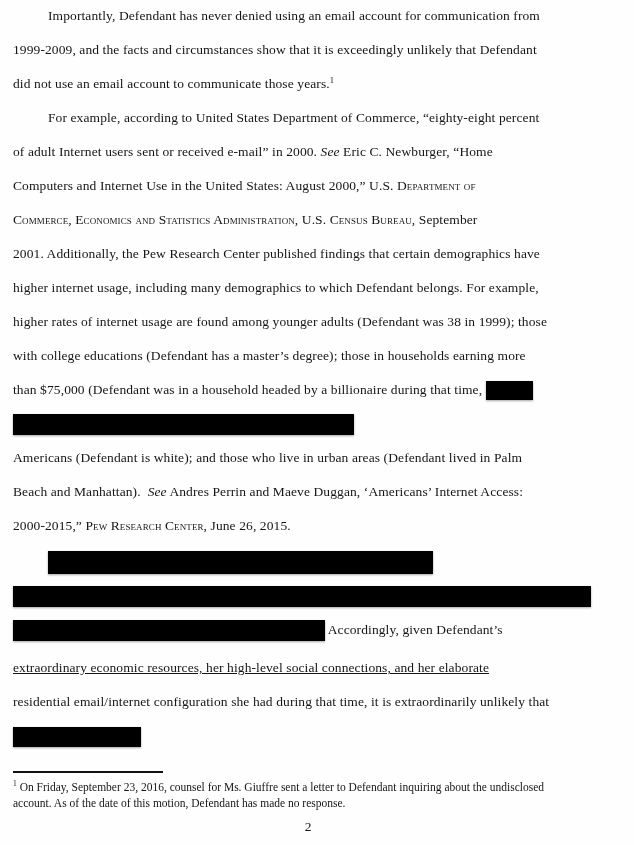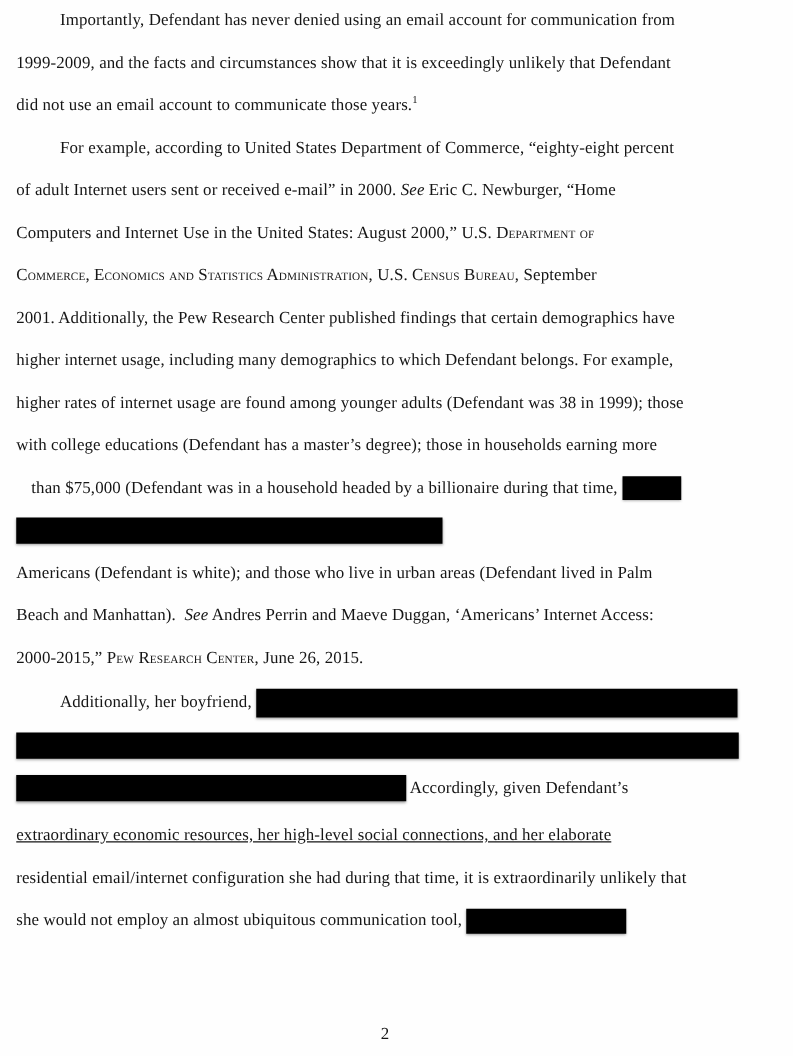--- a/index.html
+++ b/index.html
@@ -74,29 +74,34 @@
       <div class="line" style="top: 40px;"><span class="normal">1999-2009, and the facts and circumstances show that it is exceedingly unlikely that Defendant</span></div>
       <div class="line" style="top: 74px;"><span class="normal">did not use an email account to communicate those years.</span><span class="sup">1</span></div>
       <div class="line indent" style="top: 108px;"><span class="normal">For example, according to United States Department of Commerce, “eighty-eight percent</span></div>
       <div class="line" style="top: 142px;"><span class="normal">of adult Internet users sent or received e-mail” in 2000. </span><span class="italic">See</span><span class="normal"> Eric C. Newburger, “Home</span></div>
       <div class="line" style="top: 176px;"><span class="normal">Computers and Internet Use in the United States: August 2000,” U.S. </span><span class="smallcaps">Department of</span></div>
       <div class="line" style="top: 210px; text-align: center;"><span class="smallcaps">Commerce, Economics and Statistics Administration, U.S. Census Bureau</span><span class="normal">, September</span></div>
       <div class="line" style="top: 244px;"><span class="normal">2001. Additionally, the Pew Research Center published findings that certain demographics have</span></div>
       <div class="line" style="top: 278px;"><span class="normal">higher internet usage, including many demographics to which Defendant belongs. For example,</span></div>
       <div class="line" style="top: 312px;"><span class="normal">higher rates of internet usage are found among younger adults (Defendant was 38 in 1999); those</span></div>
       <div class="line" style="top: 346px;"><span class="normal">with college educations (Defendant has a master’s degree); those in households earning more</span></div>
-      <div class="line" style="top: 380px; margin-left: 12px;"><span class="normal">than $75,000 (Defendant was in a household headed by a billionaire during that time, </span><span class="redact" style="width: 47px; height: 19px; background: rgb(0, 0, 0);"></span></div>
+      <div class="line" style="top: 380px;"><span class="normal">than $75,000 (Defendant was in a household headed by a billionaire during that time, </span><span class="redact" style="width: 47px; height: 19px; background: rgb(0, 0, 0);"></span></div>
       <div class="line" style="top: 414px;"><span class="redact" style="width: 341px; height: 21px; background: rgb(0, 0, 0);"></span></div>
       <div class="line" style="top: 448px;"><span class="normal">Americans (Defendant is white); and those who live in urban areas (Defendant lived in Palm</span></div>
       <div class="line" style="top: 482px;"><span class="normal">Beach and Manhattan).&nbsp; </span><span class="italic">See</span><span class="normal"> Andres Perrin and Maeve Duggan, ‘Americans’ Internet Access:</span></div>
       <div class="line" style="top: 516px;"><span class="normal">2000-2015,” </span><span class="smallcaps">Pew Research Center</span><span class="normal">, June 26, 2015.</span></div>
-      <div class="line indent" style="top: 551px;"><span class="normal">Additionally, her boyfriend, </span><span class="redact" style="width: 385px; height: 23px; background: rgb(0, 0, 0);"></span></div>
+      <div class="line indent" style="top: 551px;"><span class="redact" style="width: 385px; height: 23px; background: rgb(0, 0, 0);"></span></div>
       <div class="line" style="top: 586px;"><span class="redact" style="width: 578px; height: 21px; background: rgb(0, 0, 0);"></span></div>
       <div class="line" style="top: 620px; font-family: Liberation Serif, serif;"><span class="redact" style="width: 312px; height: 21px; background: rgb(0, 0, 0);"></span><span class="normal"> Accordingly, given Defendant’s</span></div>
       <div class="line" style="top: 658px; text-decoration: underline;"><span class="normal">extraordinary economic resources, her high-level social connections, and her elaborate</span></div>
       <div class="line" style="top: 692px;"><span class="normal">residential email/internet configuration she had during that time, it is extraordinarily unlikely that</span></div>
-      <div class="line" style="top: 726px;"><span class="normal">she would not employ an almost ubiquitous communication tool, </span><span class="redact" style="width: 128px; height: 20px; background: rgb(0, 0, 0);"></span></div>
+      <div class="line" style="top: 726px;"><span class="redact" style="width: 128px; height: 20px; background: rgb(0, 0, 0);"></span></div>
     </div>
 
+  <div class="footnote">
+    <div class="fn-sep"></div>
+    <div class="fn-line"><span class="sup">1</span><span> On Friday, September 23, 2016, counsel for Ms. Giuffre sent a letter to Defendant inquiring about the undisclosed</span></div>
+    <div class="fn-line">account. As of the date of this motion, Defendant has made no response.</div>
+  </div>
 
   <div class="page-number">2</div>
 
 </div>
 
 </body></html>

